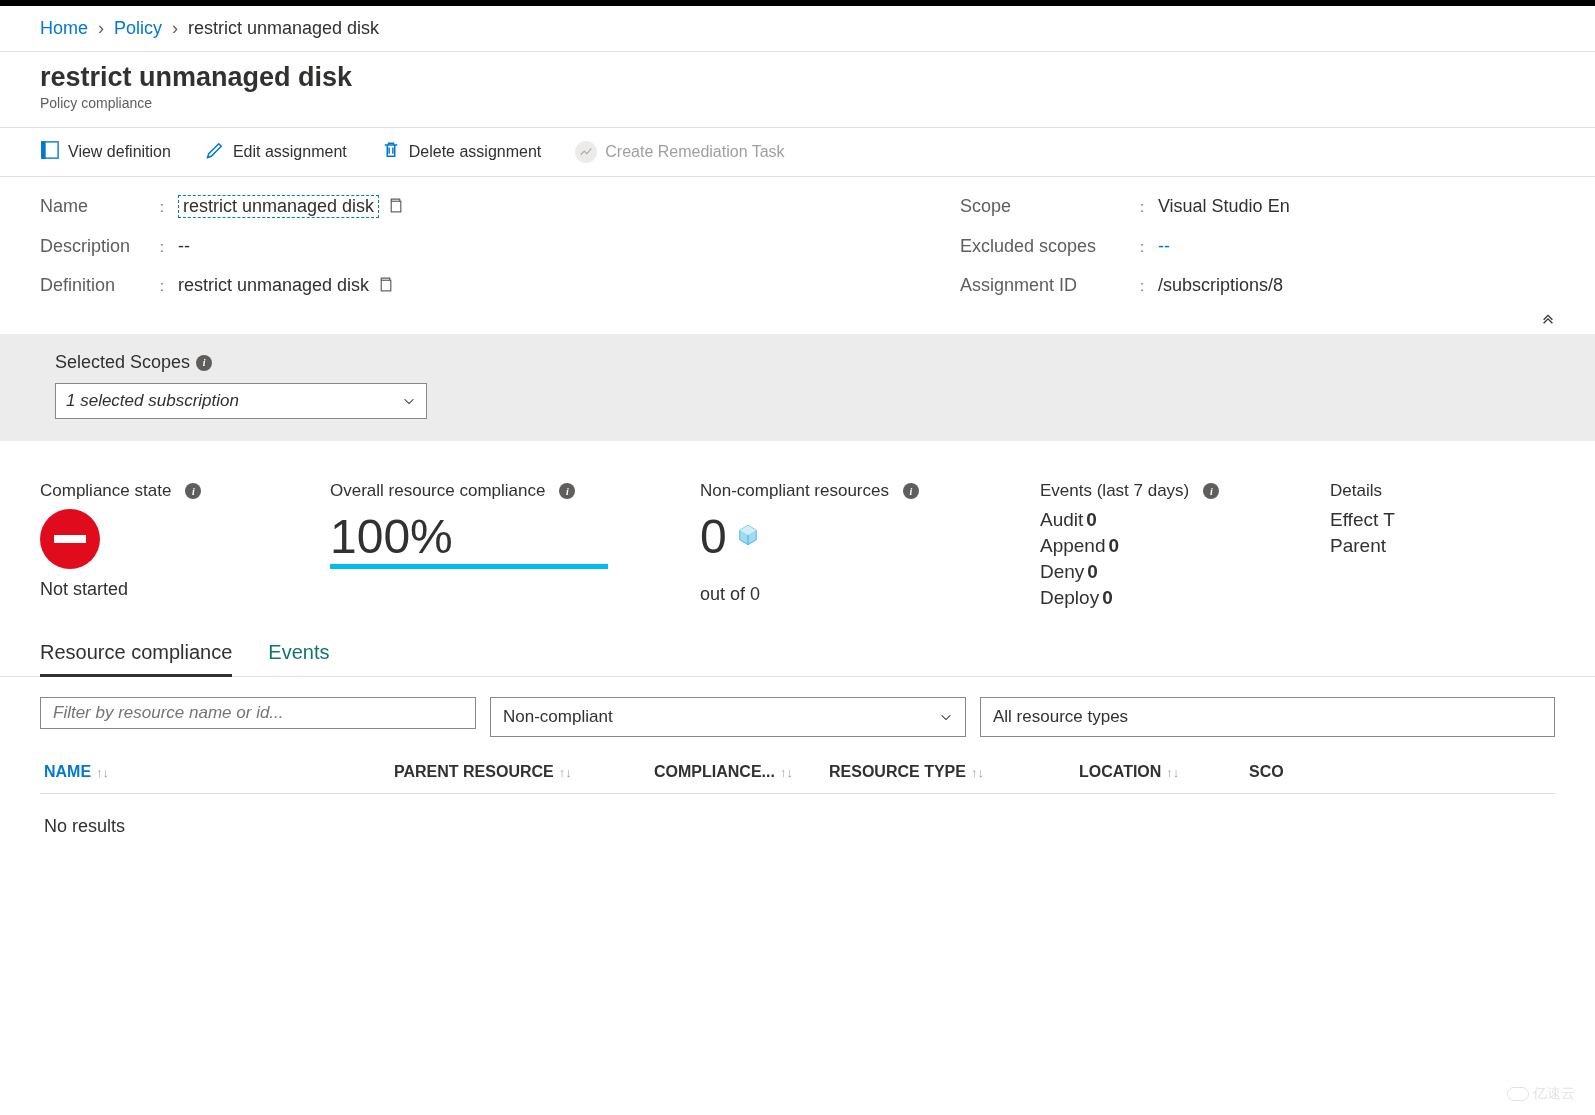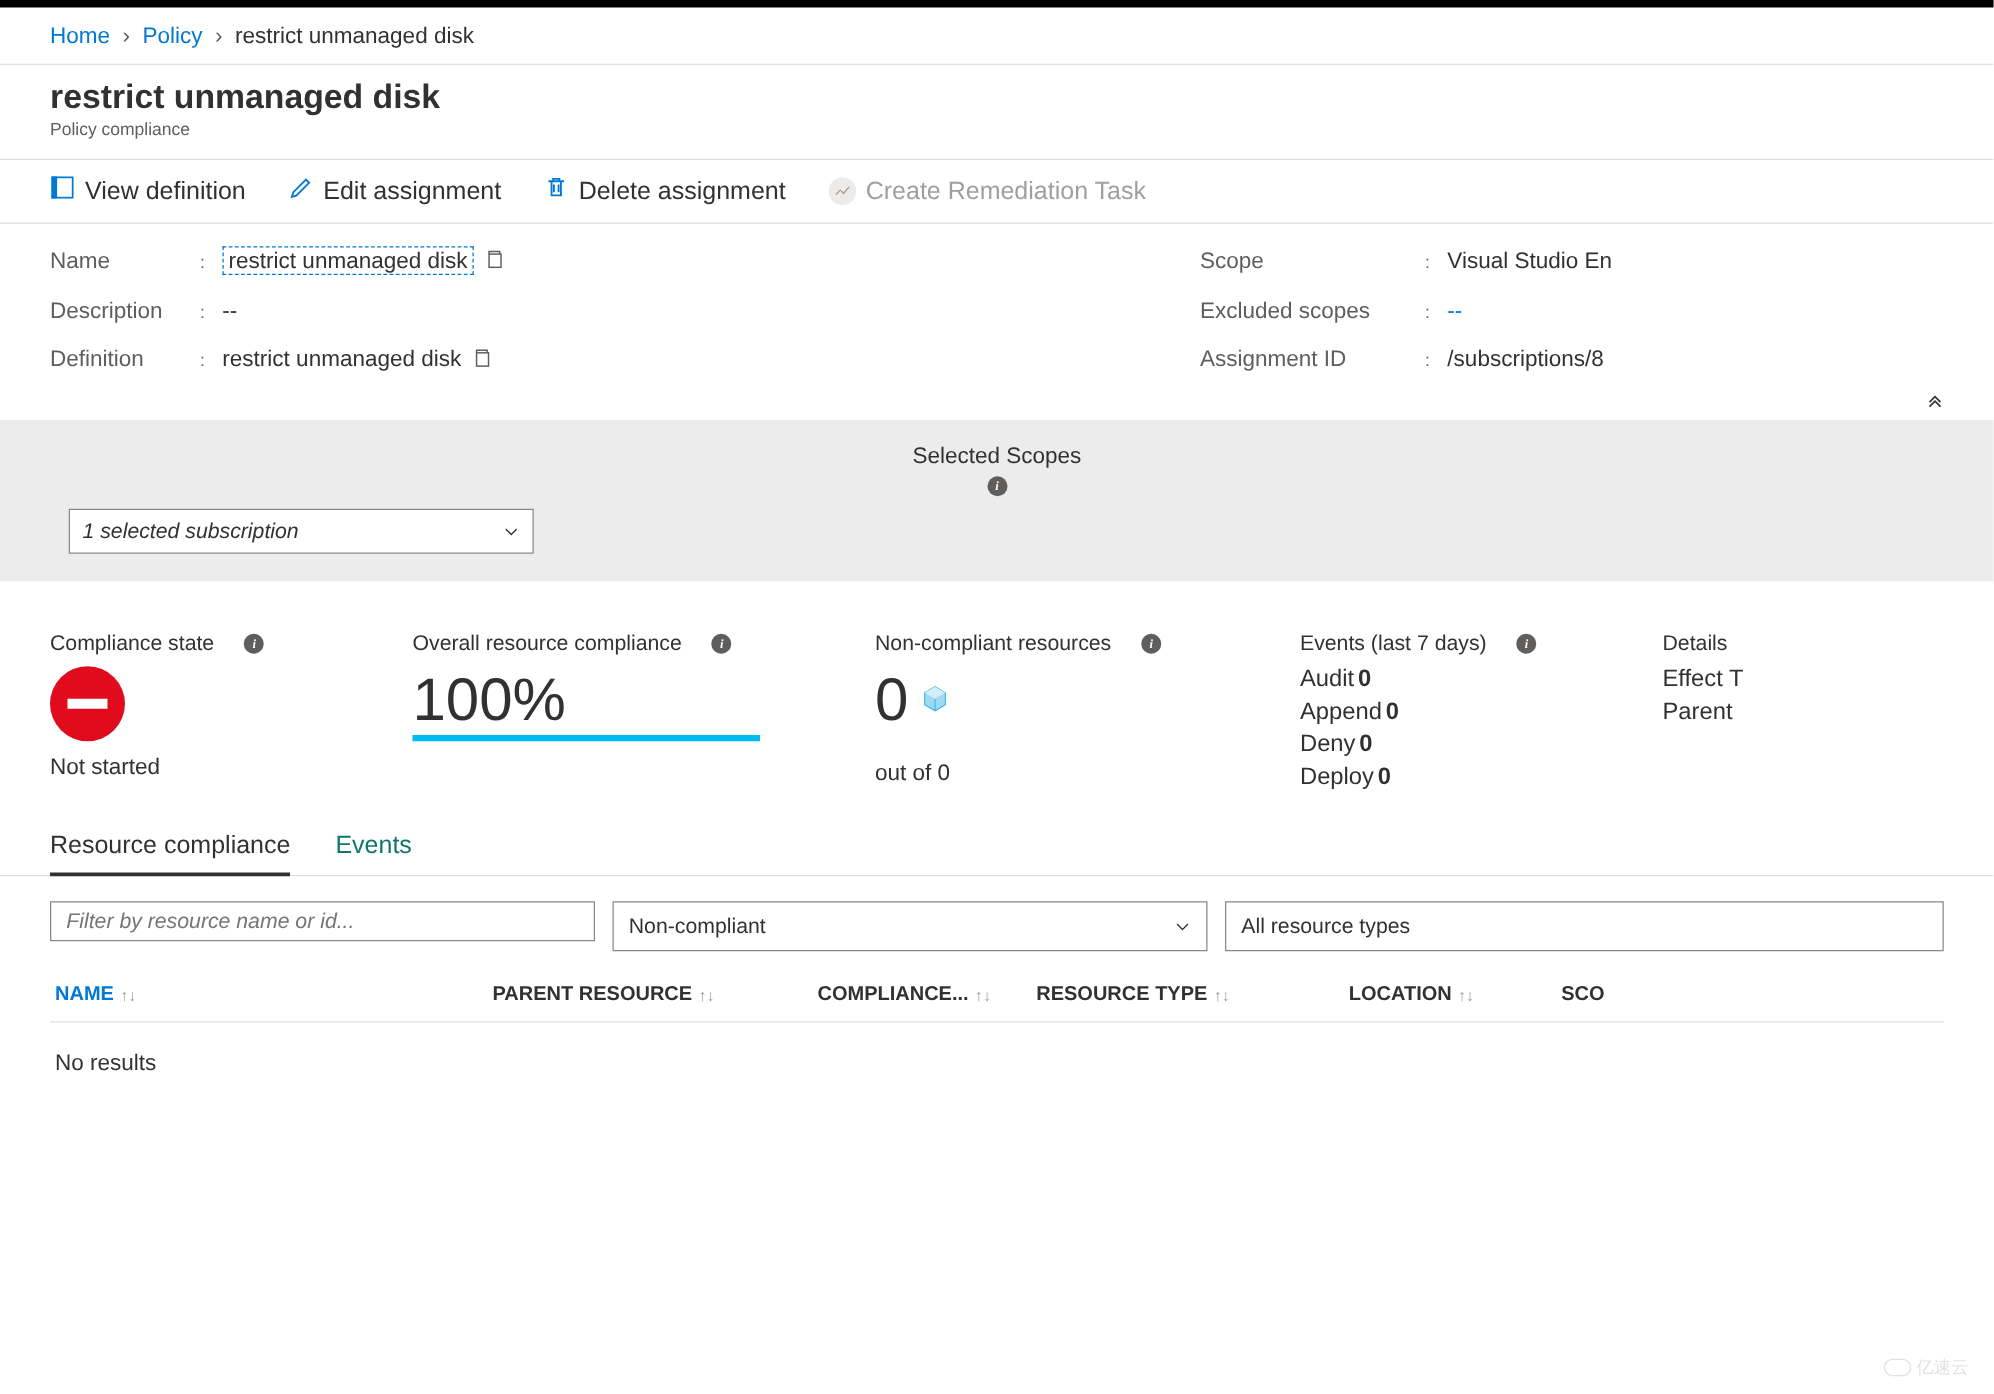--- a/index.html
+++ b/index.html
@@ -10,46 +10,46 @@
     .breadcrumb { padding: 12px 40px; display: flex; align-items: center; gap: 10px; font-size: 18px; }
     .breadcrumb a { color: #0078d4; text-decoration: none; cursor: pointer; }
     .breadcrumb .chev { color: #605e5c; }
     .breadcrumb .current { color: #323130; }
     
     .header { padding: 10px 40px 16px 40px; border-bottom: 1px solid #e1dfdd; border-top: 1px solid #e1dfdd; }
     .header h1 { font-size: 27px; font-weight: 600; color: #323130; }
     .header .subtitle { font-size: 14px; color: #605e5c; margin-top: 2px; }
     
     .toolbar { padding: 12px 40px; border-bottom: 1px solid #e1dfdd; display: flex; gap: 34px; align-items: center; }
-    .toolbar-btn { display: flex; align-items: center; gap: 8px; font-size: 20px; color: #323130; cursor: pointer; background: none; border: none; font-family: inherit; }
+    .toolbar-btn { display: flex; align-items: center; gap: 8px; font-size: 16px; color: #323130; cursor: pointer; background: none; border: none; font-family: inherit; }
     .toolbar-btn .icon { color: #0078d4; }
     .toolbar-btn.disabled { color: #a19f9d; cursor: default; }
     .toolbar-btn.disabled .icon-circle { background: #edebe9; border-radius: 50%; width: 22px; height: 22px; display: inline-flex; align-items: center; justify-content: center; }
     
     .details-grid { padding: 18px 40px 20px 40px; position: relative; }
     .detail-row { display: flex; margin-bottom: 18px; }
     .detail-left { display: flex; align-items: center; width: 920px; }
     .detail-right { display: flex; align-items: center; }
     .detail-label { font-size: 18px; color: #605e5c; width: 120px; }
     .detail-colon { color: #605e5c; margin-right: 14px; }
     .detail-value { font-size: 18px; color: #323130; }
     .detail-value.boxed { border: 1px dashed #0078d4; padding: 0 4px; }
     .empty-value { font-size: 18px; color: #0078d4; }
     .copy-icon { margin-left: 8px; cursor: pointer; color: #605e5c; }
     .right-label { font-size: 18px; color: #605e5c; width: 180px; }
     .collapse-chevron { position: absolute; right: 40px; bottom: 6px; cursor: pointer; font-size: 13px; }
     
     .scope-section { background: #ececec; padding: 18px 55px 22px 55px; }
-    .scope-label { font-size: 18px; color: #323130; display: flex; align-items: center; gap: 6px; margin-bottom: 10px; flex-direction: column; }
+    .scope-label { font-size: 18px; color: #323130; display: flex; align-items: center; gap: 6px; margin-bottom: 10px; }
     .scope-dropdown { width: 372px; height: 36px; border: 1px solid #8a8886; background: #fff; padding: 0 10px; display: flex; align-items: center; justify-content: space-between; cursor: pointer; }
     .scope-dropdown .text { font-style: italic; font-size: 17px; }
     
     .metrics { padding: 40px 40px 20px 40px; display: flex; gap: 60px; }
     .metric { }
-    .metric-title { font-size: 17px; color: #323130; display: flex; align-items: center; gap: 24px; margin-bottom: 8px; }
+    .metric-title { font-size: 17px; color: #323130; display: flex; align-items: center; gap: 14px; margin-bottom: 8px; }
     .metric-big { font-size: 48px; font-weight: 400; }
     .metric-sub { font-size: 18px; color: #323130; margin-top: 20px; }
     .progress-bar { height: 5px; background: #00bcf2; width: 278px; margin-top: 0; }
     .noncomp-row { display: flex; align-items: center; gap: 10px; }
     .cube-icon { color: #32b1e8; }
     .events-list { font-size: 19px; }
     .events-list .ev { margin-bottom: 4px; }
     .events-list .ev strong { font-weight: 700; margin-left: 3px; }
     .noncompliant-circle { width: 60px; height: 60px; border-radius: 50%; background: #e00b1c; display: flex; align-items: center; justify-content: center; }
     .noncompliant-circle .bar { width: 32px; height: 8px; background: #fff; }

